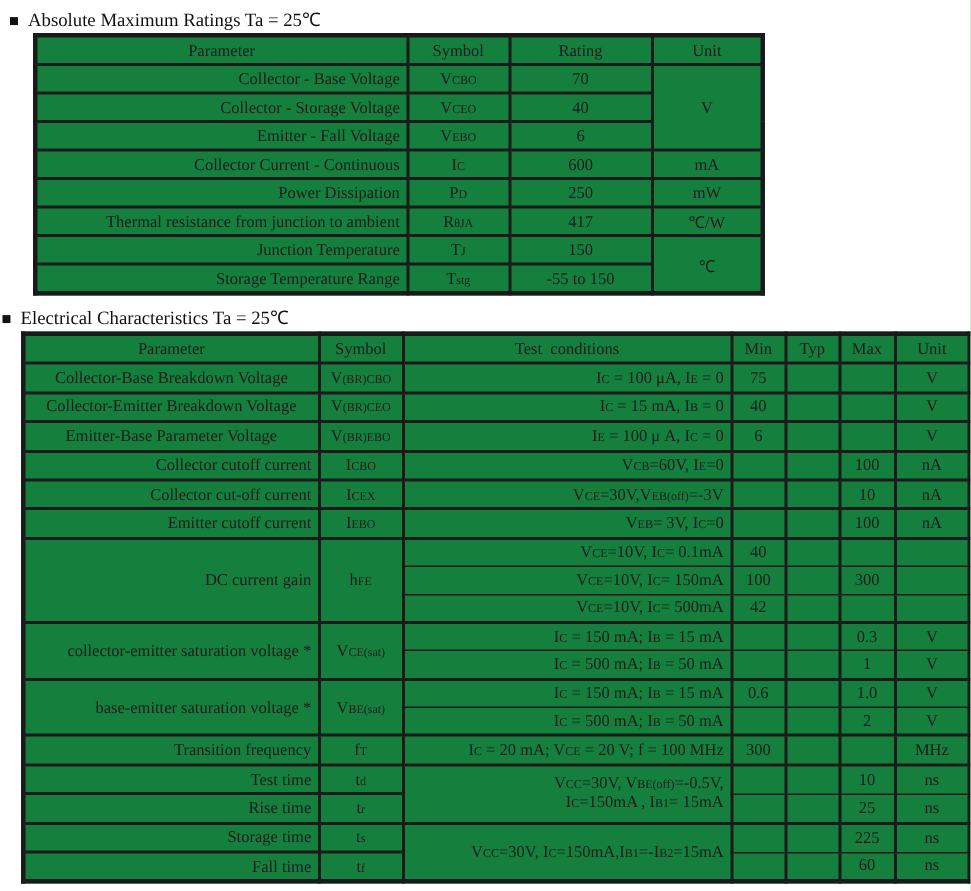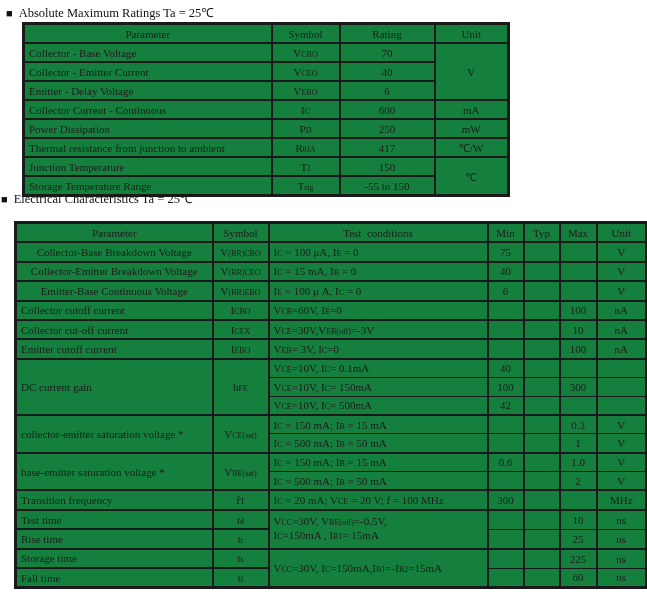--- a/index.html
+++ b/index.html
@@ -11,21 +11,21 @@
   .section-title{position:absolute;font-size:12.5px;color:#111;white-space:nowrap;}
   .section-title .bullet{display:inline-block;font-size:11px;margin-right:6px;}
   table{border-collapse:collapse;table-layout:fixed;position:absolute;background:#15803d;border:3px solid #1a1a1a;}
   td,th{
     border:2px solid #1a1a1a;font-weight:normal;font-size:11px;
     padding:0 4px;height:17px;overflow:hidden;white-space:nowrap;
     vertical-align:middle;color:#1b1b1b;
   }
   #ec-table td,#ec-table th{height:17.4px;}
   .c{text-align:center;padding:0 2px;}
-  .l{text-align:left;}
+  .l{text-align:right;}
   .ws-pre{white-space:pre;}
   .sub{font-size:8px;letter-spacing:0;}
   .thin-t{border-top-width:1px;}
   .thin-b{border-bottom-width:1px;}
   .cond2 div{line-height:13px;}
   #amr-table{left:22px;top:22px;width:485px;}
   #ec-table{left:14px;top:221px;width:631px;}
 </style>
 </head>
 <body>
@@ -50,26 +50,26 @@
         <th class="c">Rating</th>
         <th class="c">Unit</th>
       </tr>
       <tr>
         <td class="l">Collector - Base Voltage</td>
         <td class="c"><span>V</span><span class="sub">CBO</span><span></span></td>
         <td class="c">70</td>
         <td class="c" rowspan="3">V</td>
       </tr>
       <tr>
-        <td class="l">Collector - Emitter Current</td>
+        <td class="l">Collector - Storage Voltage</td>
         <td class="c"><span>V</span><span class="sub">CEO</span><span></span></td>
         <td class="c">40</td>
       </tr>
       <tr>
-        <td class="l">Emitter - Delay Voltage</td>
+        <td class="l">Emitter - Fall Voltage</td>
         <td class="c"><span>V</span><span class="sub">EBO</span><span></span></td>
         <td class="c">6</td>
       </tr>
       <tr>
         <td class="l">Collector Current - Continuous</td>
         <td class="c"><span>I</span><span class="sub">C</span><span></span></td>
         <td class="c">600</td>
         <td class="c">mA</td>
       </tr>
       <tr>
@@ -91,21 +91,21 @@
         <td class="c" rowspan="2">℃</td>
       </tr>
       <tr>
         <td class="l">Storage Temperature Range</td>
         <td class="c"><span>T</span><span class="sub">stg</span><span></span></td>
         <td class="c">-55 to 150</td>
       </tr>
     </tbody>
   </table>
 
-  <div class="section-title" style="left:1px;top:190px;">
+  <div class="section-title" style="left:1px;top:203px;">
     <span class="bullet">■</span><span>Electrical Characteristics Ta = 25℃</span>
   </div>
 
   <table id="ec-table">
     <colgroup>
       <col style="width:197px">
         <col style="width:56px">
         <col style="width:219px">
       <col style="width:36px">
         <col style="width:36px">
@@ -135,21 +135,21 @@
       <tr>
         <td class="c">Collector-Emitter Breakdown Voltage</td>
         <td class="c"><span>V</span><span class="sub">(BR)CEO</span><span></span></td>
         <td class="l"><span>I</span><span class="sub">C</span><span> = 15 mA, I</span><span class="sub">B</span><span> = 0</span></td>
         <td class="c">40</td>
         <td class="c"></td>
         <td class="c"></td>
         <td class="c">V</td>
       </tr>
       <tr>
-        <td class="c">Emitter-Base Continuous Voltage</td>
+        <td class="c">Emitter-Base Parameter Voltage</td>
         <td class="c"><span>V</span><span class="sub">(BR)EBO</span><span></span></td>
         <td class="l"><span>I</span><span class="sub">E</span><span> = 100 μ A, I</span><span class="sub">C</span><span> = 0</span></td>
         <td class="c">6</td>
         <td class="c"></td>
         <td class="c"></td>
         <td class="c">V</td>
       </tr>
 
       <tr>
         <td class="l">Collector cutoff current</td>

